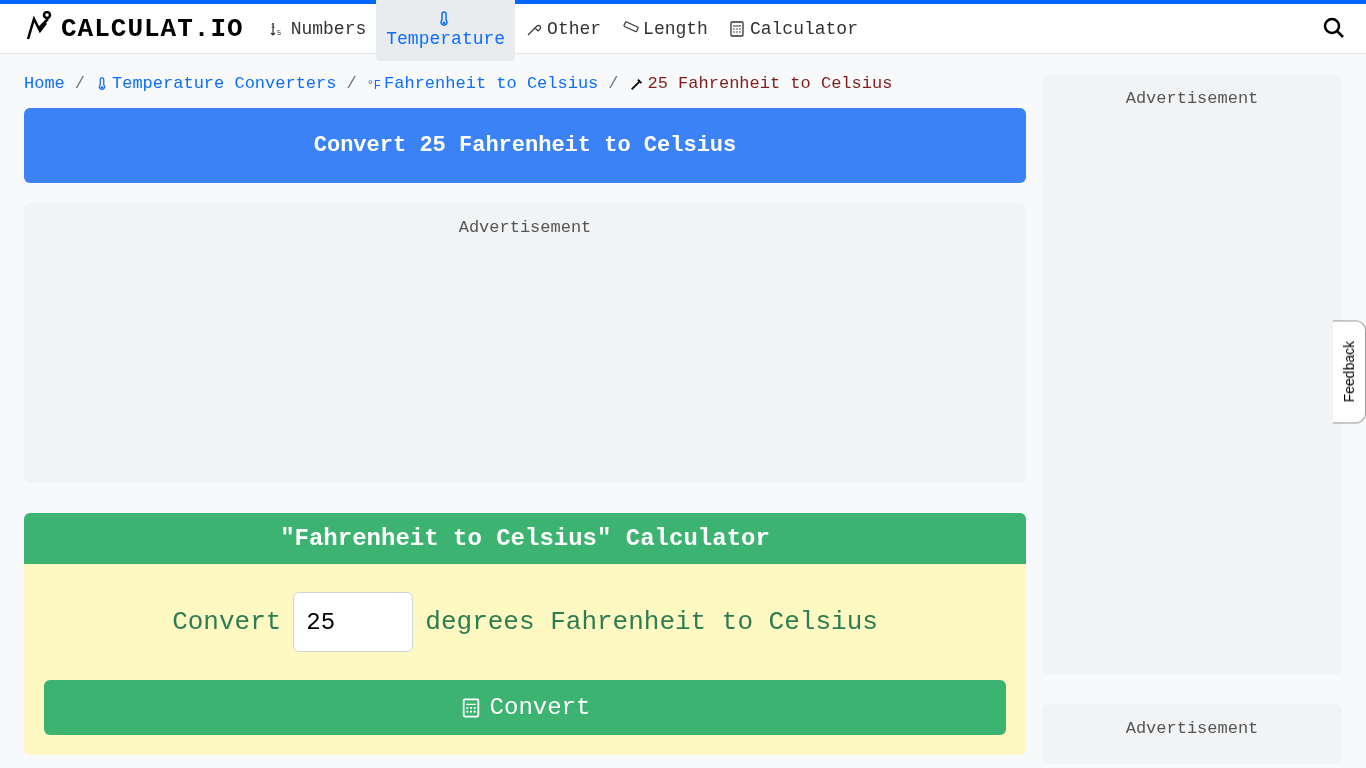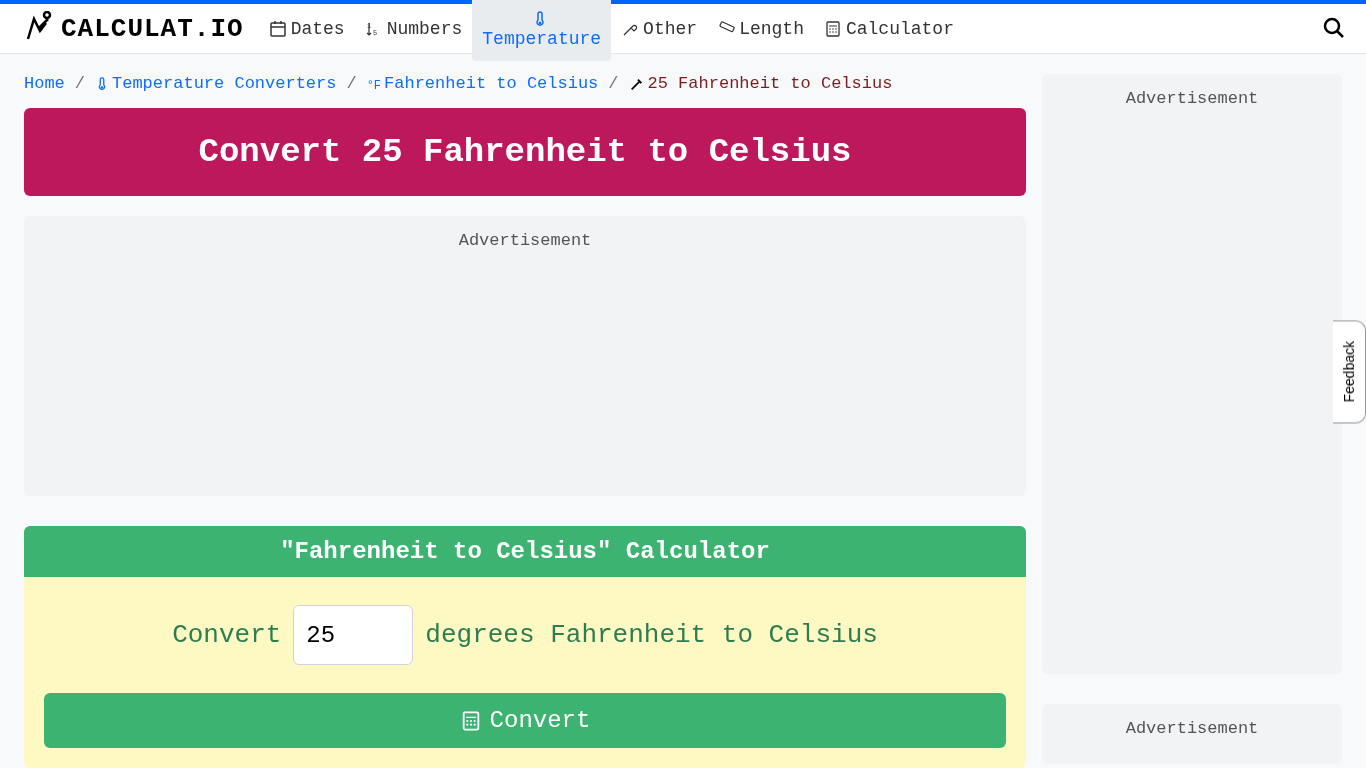--- a/index.html
+++ b/index.html
@@ -97,25 +97,25 @@
   color: #6c757d;
   margin: 0 10px;
 }
 .breadcrumb .current {
   color: #7f1d1d;
 }
 .breadcrumb .bc-icon {
   margin-right: 3px;
 }
 .page-title {
-  background: #be185d;
+  background: #3b82f6;
   color: #fff;
   text-align: center;
   padding: 25px;
-  font-size: 34px;
+  font-size: 22px;
   font-weight: bold;
   border-radius: 6px;
   margin-bottom: 20px;
   font-family: 'Courier New', monospace;
 }
 .ad-box-main {
   background: #f1f3f5;
   text-align: center;
   padding: 15px;
   color: #555;
@@ -224,31 +224,20 @@
 <nav class="navbar">
   <div class="logo">
     <span class="logo-icon">
       <svg width="36" height="36" viewBox="0 0 36 36">
           <path d="M8 28 L14 8 L20 20 L26 12 M18 18 L28 8 M24 4 a3 3 0 1 0 6 0 a3 3 0 1 0 -6 0" stroke="#000" stroke-width="2.5" fill="none"></path>
         </svg>
     </span>
     <span class="logo-text">CALCULAT.IO</span>
   </div>
   <div class="nav-items">
-    <div class="nav-item">
-      <span class="nav-icon">
-        <svg width="18" height="18" viewBox="0 0 18 18">
-            <rect x="2" y="3" width="14" height="13" rx="1" stroke="#333" stroke-width="1.5" fill="none"></rect>
-            <line x1="2" y1="7" x2="16" y2="7" stroke="#333" stroke-width="1.5"></line>
-            <line x1="6" y1="1" x2="6" y2="4" stroke="#333" stroke-width="1.5"></line>
-            <line x1="12" y1="1" x2="12" y2="4" stroke="#333" stroke-width="1.5"></line>
-          </svg>
-      </span>
-      <span>Dates</span>
-    </div>
     <div class="nav-item">
       <span class="nav-icon">
         <svg width="18" height="18" viewBox="0 0 18 18">
             <text x="2" y="8" font-size="7" fill="#333">1</text>
             <text x="8" y="15" font-size="7" fill="#333">5</text>
             <path d="M4 3 L4 15 M2 13 L4 15 L6 13" stroke="#333" stroke-width="1.2" fill="none"></path>
           </svg>
       </span>
       <span>Numbers</span>
     </div>

